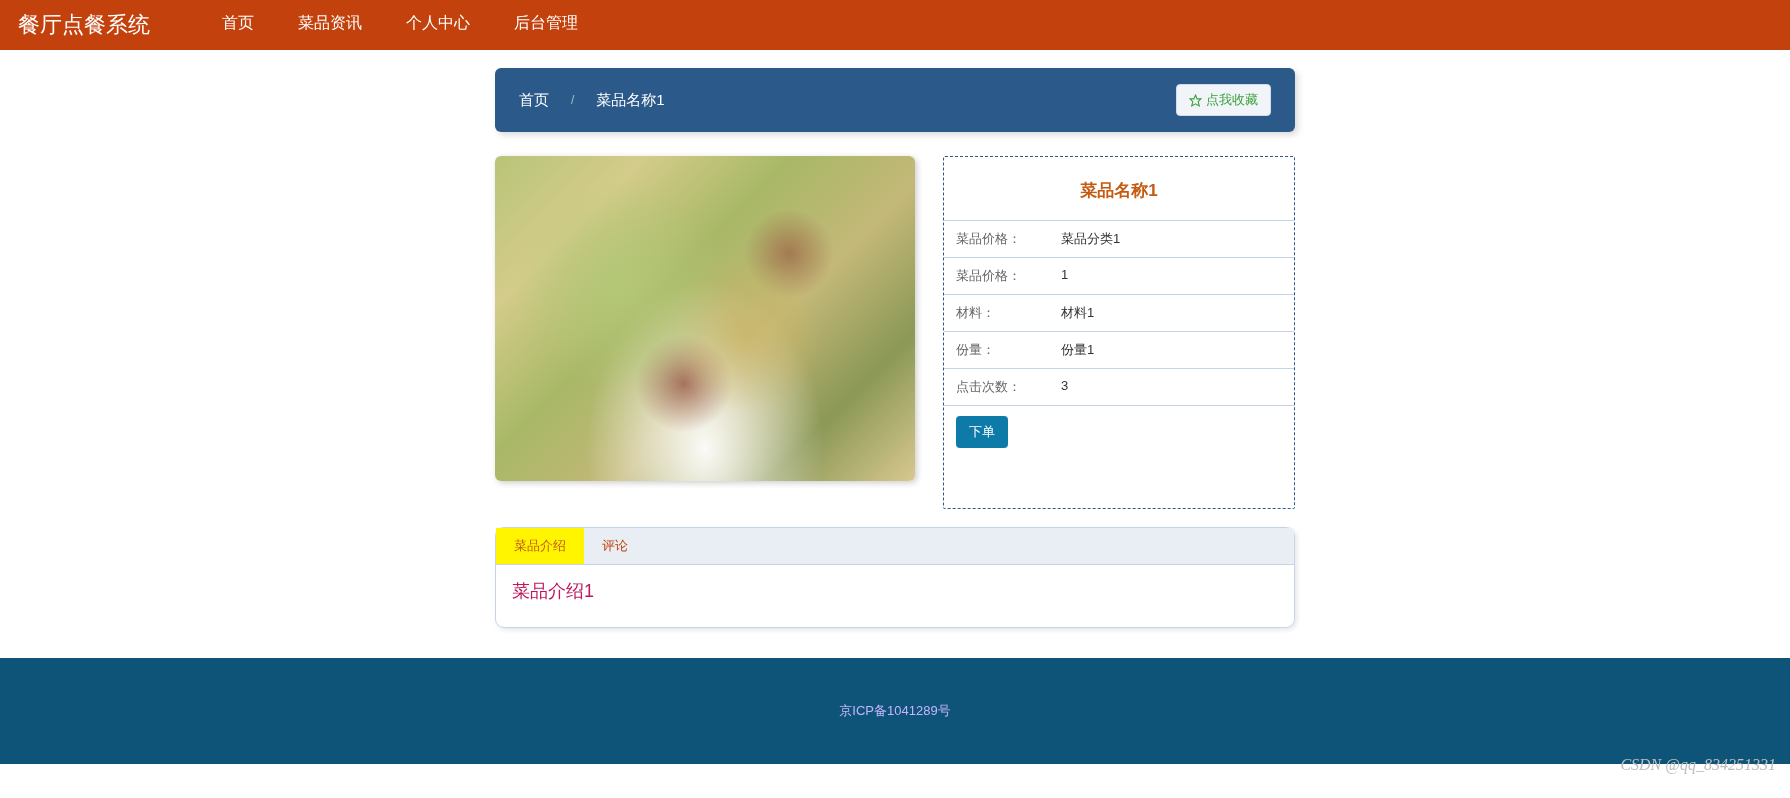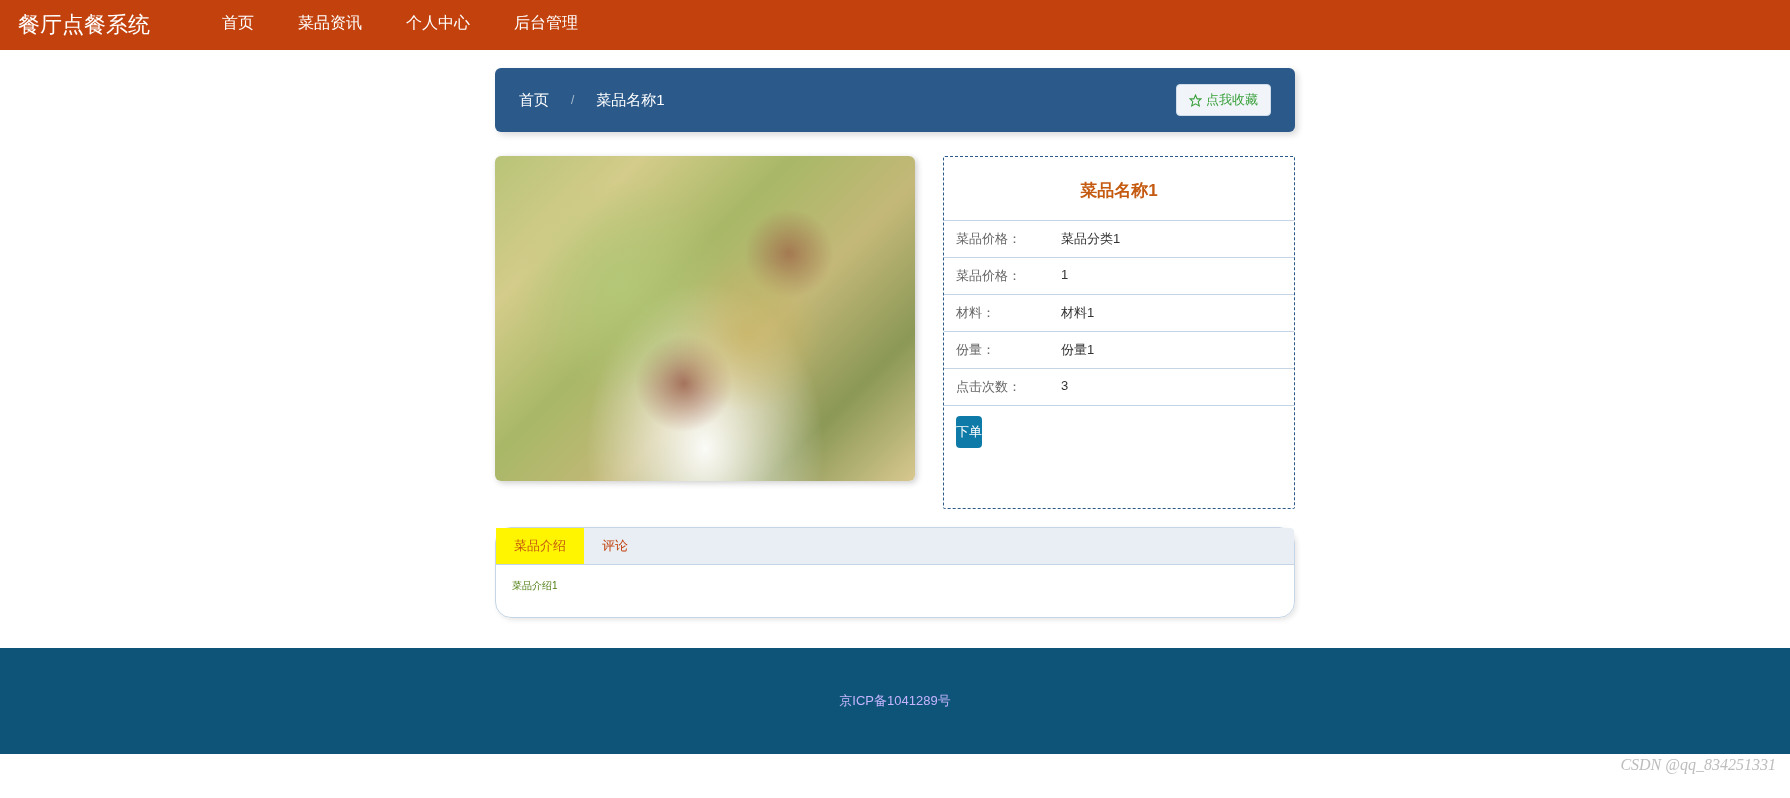--- a/index.html
+++ b/index.html
@@ -138,28 +138,28 @@
     }
     .order-section {
       padding: 10px 12px 60px;
       border-top: 1px solid #c5d5e5;
     }
     .order-btn {
       background: #0e7aa8;
       color: #fff;
       border: none;
       border-radius: 4px;
-      padding: 7px 0;
+      padding: 7px 13px;
       font-size: 13px;
       cursor: pointer;
     }
     .tabs-panel {
       margin-top: 18px;
       border: 1px solid #c5d5e5;
-      border-radius: 16px;
+      border-radius: 9px;
       box-shadow: 2px 2px 5px rgba(0,0,0,0.1);
     }
     .tabs-header {
       background: #e8eef4;
       display: flex;
       border-bottom: 1px solid #c5d5e5;
       border-radius: 4px 4px 0 0;
     }
     .tab {
       padding: 9px 18px;
@@ -167,22 +167,22 @@
       color: #c2410c;
       cursor: pointer;
     }
     .tab.active {
       background: #fff500;
       color: #c55a11;
       font-weight: 500;
     }
     .tab-content {
       padding: 14px 16px 24px;
-      font-size: 10px;
-      color: #4d7c0f;
+      font-size: 18px;
+      color: #be185d;
     }
     .footer {
       background: #0e5378;
       margin-top: 30px;
       padding: 44px 0;
       text-align: center;
       color: #c4b5fd;
       font-size: 13px;
     }
     .watermark {

